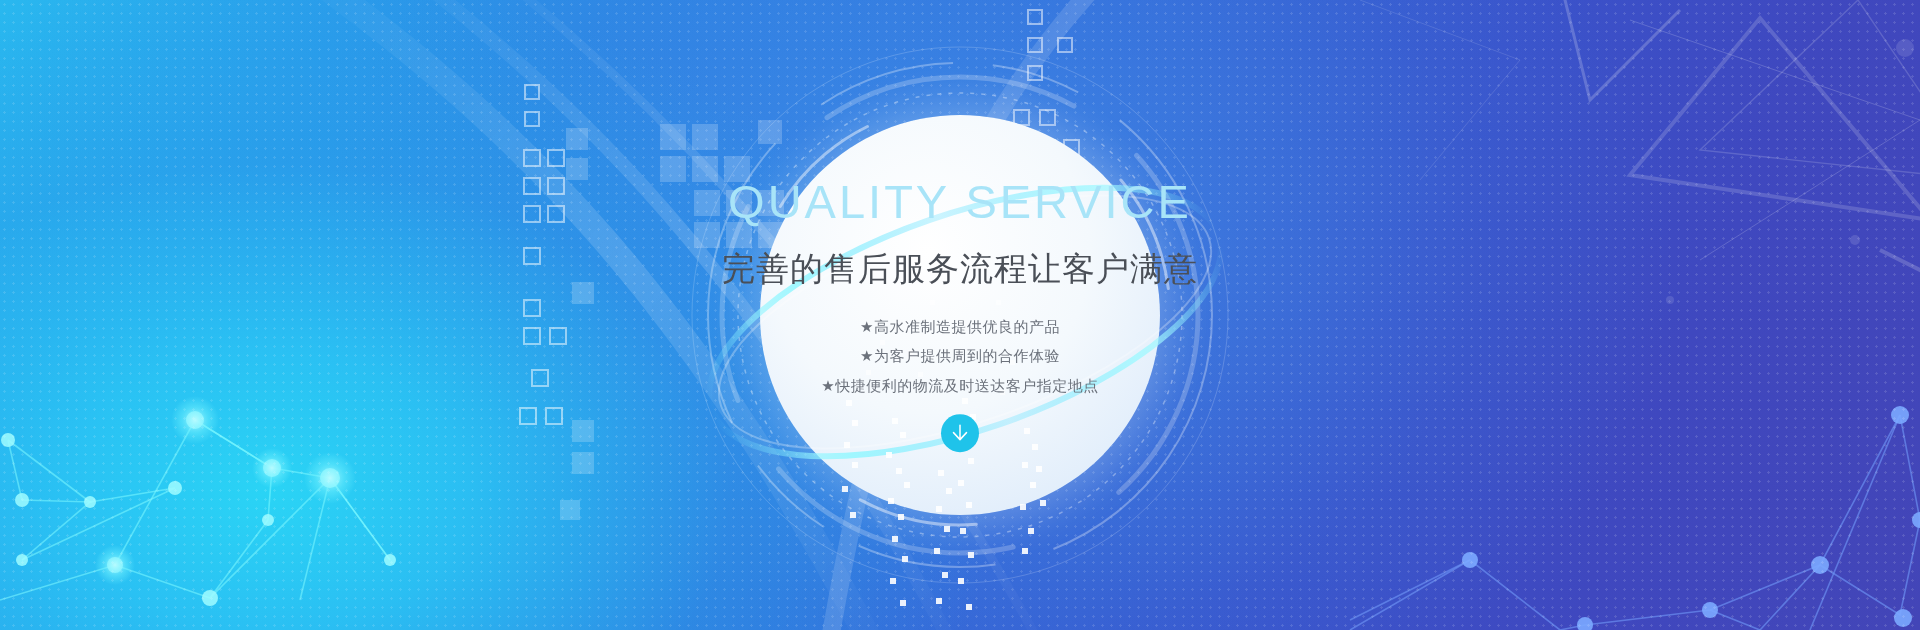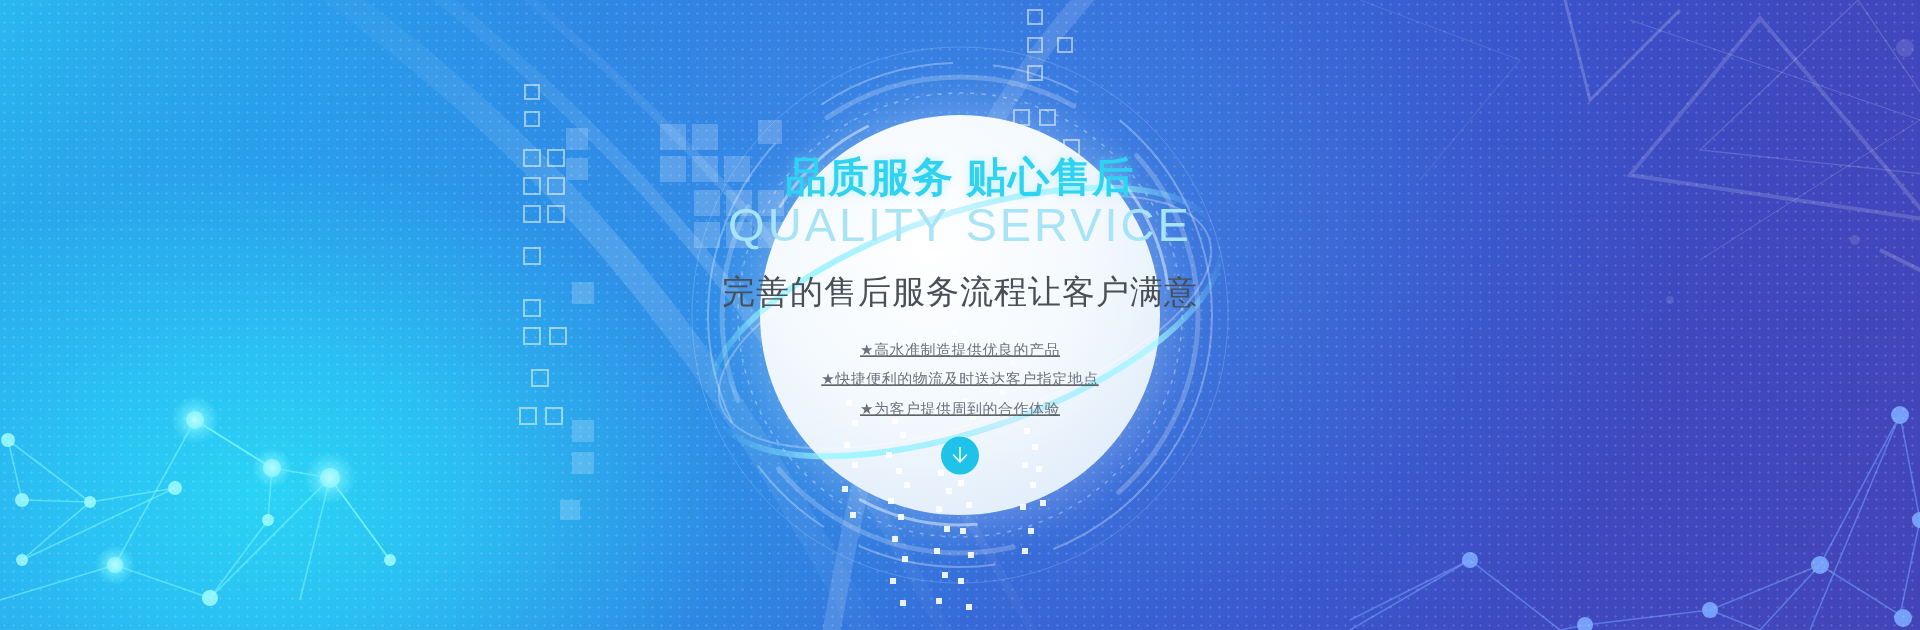--- a/index.html
+++ b/index.html
@@ -56,21 +56,21 @@
   }
   .title-en{
     font-family:Liberation Sans, sans-serif;
     font-size:47px;letter-spacing:3px;color:#a8e4f8;
     line-height:1;margin:0 0 22px 0;white-space:nowrap;
   }
   .subtitle{
     font-size:33px;color:#4a4f57;letter-spacing:1px;
     margin:0 0 20px 0;white-space:nowrap;
   }
-  .bullets{margin:0;padding:0;list-style:none;text-decoration:underline;}
+  .bullets{margin:0;padding:0;list-style:none;}
   .bullets li{
     font-size:15px;color:#6c727c;letter-spacing:.5px;
     line-height:1.95;white-space:nowrap;
   }
   .arrow-btn{
     margin:14px auto 0;width:38px;height:38px;border-radius:50%;
     background:#1fc3ea;display:flex;align-items:center;justify-content:center;
     cursor:pointer;
   }
   .particles{position:absolute;inset:0;pointer-events:none;z-index:6;}
@@ -311,27 +311,26 @@
           <rect x="996" y="300" width="5" height="5"></rect>
         <rect x="866" y="370" width="5" height="5"></rect>
           <rect x="880" y="340" width="5" height="5"></rect>
         <rect x="1000" y="390" width="5" height="5"></rect>
           <rect x="1010" y="360" width="5" height="5"></rect>
       </g>
     </g>
   </svg>
 
   <div class="content">
-    <h1 class="title-cn">品质服务 贴心售后</h1>
     <div class="title-en">QUALITY SERVICE</div>
     <div class="subtitle">完善的售后服务流程让客户满意</div>
     <ul class="bullets">
       <li>★高水准制造提供优良的产品</li>
+      <li>★为客户提供周到的合作体验</li>
       <li>★快捷便利的物流及时送达客户指定地点</li>
-      <li>★为客户提供周到的合作体验</li>
     </ul>
     <div class="arrow-btn">
       <svg width="22" height="22" viewBox="0 0 22 22">
         <path d="M11 3 L11 17 M4.5 10.5 L11 17.5 L17.5 10.5" stroke="#ffffff" stroke-width="1.5" fill="none" stroke-linecap="round" stroke-linejoin="round"></path>
       </svg>
     </div>
   </div>
 
 </div>
 

